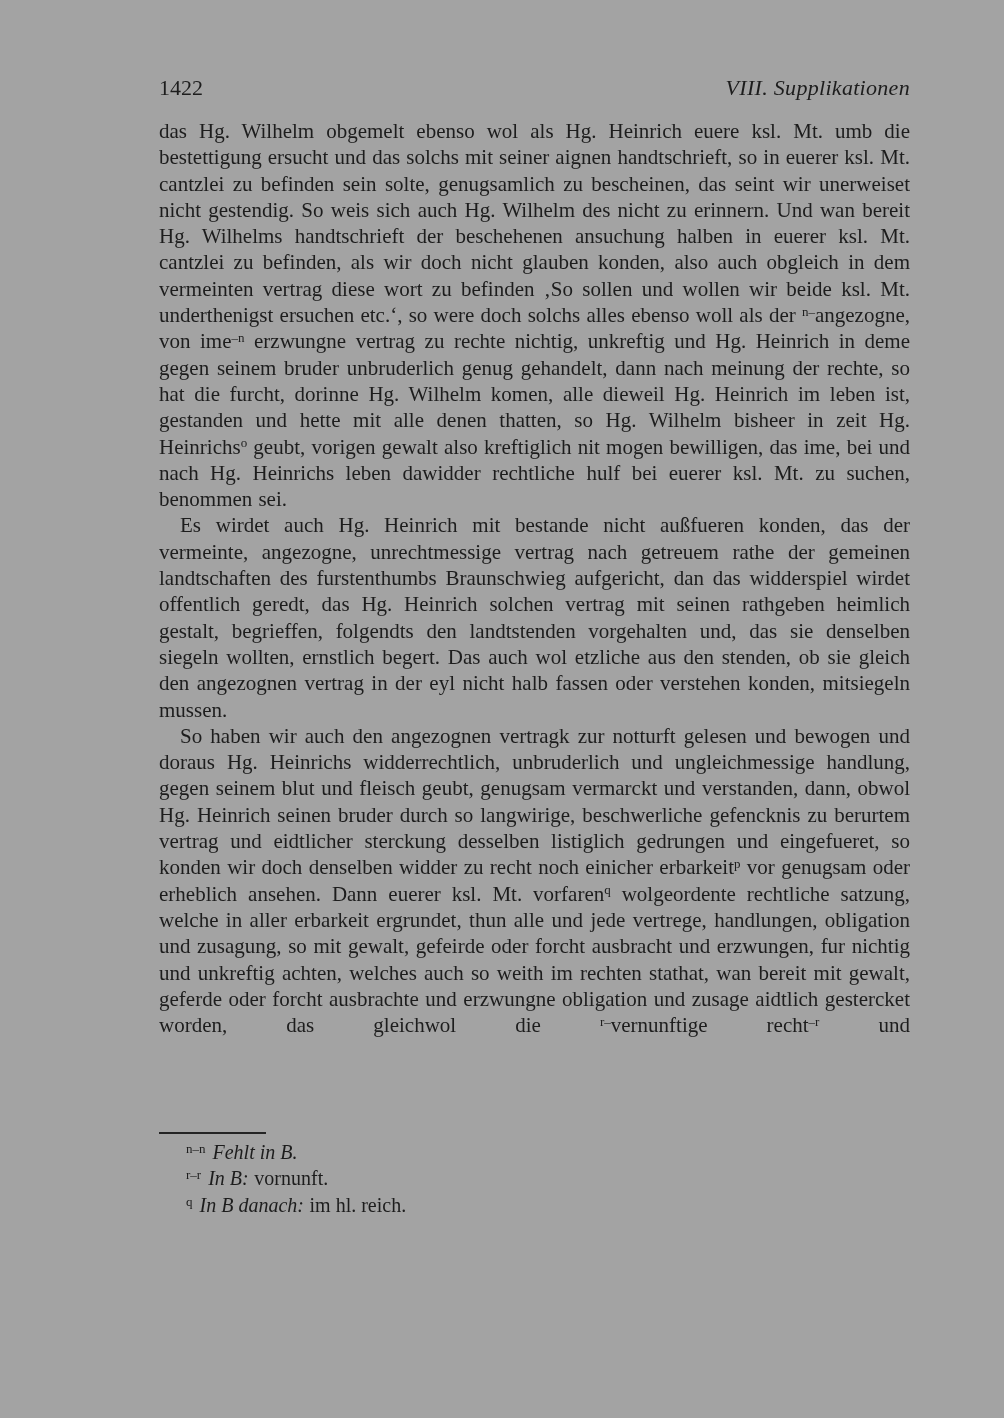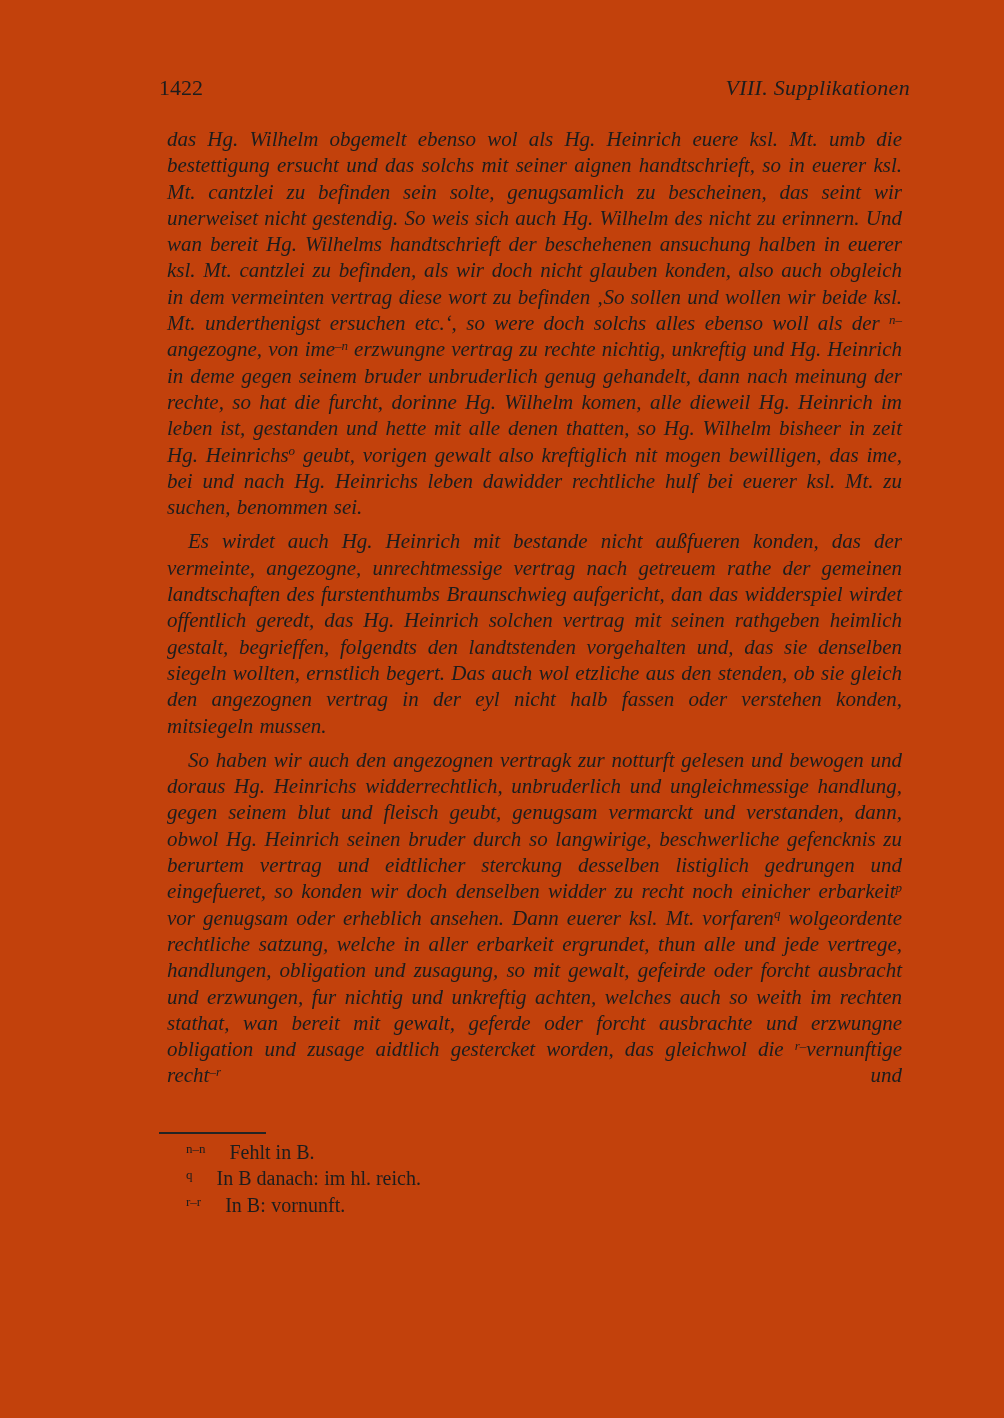--- a/index.html
+++ b/index.html
@@ -4,21 +4,21 @@
 <style>
   html, body {
     margin: 0;
     padding: 0;
     background: #ffffff;
   }
   .page {
     position: relative;
     width: 1004px;
     height: 1418px;
-    background: #c2410c;
+    background: #a3a3a3;
     color: #1d1d1d;
     font-family: "Liberation Serif", "DejaVu Serif", serif;
     overflow: hidden;
   }
   .running-header {
     position: absolute;
     top: 74px;
     left: 159px;
     width: 751px;
     height: 28px;
@@ -38,25 +38,24 @@
   }
   .body-text {
     position: absolute;
     top: 118px;
     left: 159px;
     width: 751px;
     font-size: 21px;
     line-height: 26.3px;
   }
   p.para {
-    margin: 8px;
+    margin: 0;
     padding: 0;
     text-align: justify;
     word-spacing: 0.04em;
-    font-style: italic;
   }
   p.para.indent { text-indent: 21px; }
   p.para.continues { text-align-last: justify; }
   .body-text sup, .footnotes sup {
     font-size: 13px;
     line-height: 0;
     vertical-align: baseline;
     position: relative;
     top: -0.48em;
     letter-spacing: 0;
@@ -72,22 +71,22 @@
     border: none;
     border-top: 2px solid #242424;
     margin: 0 0 5px 0;
   }
   .footnote {
     font-size: 20px;
     line-height: 26.4px;
     padding-left: 27px;
     text-align: left;
   }
-  .footnote sup { margin-right: 24px; }
-  .fn-italic { }
+  .footnote sup { margin-right: 7px; }
+  .fn-italic { font-style: italic; }
   .fn-roman { margin-left: 0.28em; }
 </style>
 </head>
 <body>
 
 <div class="page">
 
   <div class="running-header">
     <span class="page-number">1422</span>
     <span class="running-head">VIII. Supplikationen</span>
@@ -96,18 +95,18 @@
   <div class="body-text">
       <p class="para"><span>das Hg. Wilhelm obgemelt ebenso wol als Hg. Heinrich euere ksl. Mt. umb die bestettigung ersucht und das solchs mit seiner aignen handtschrieft, so in euerer ksl. Mt. cantzlei zu befinden sein solte, genugsamlich zu bescheinen, das seint wir unerweiset nicht gestendig. So weis sich auch Hg. Wilhelm des nicht zu erinnern. Und wan bereit Hg. Wilhelms handtschrieft der beschehenen ansuchung halben in euerer ksl. Mt. cantzlei zu befinden, als wir doch nicht glauben konden, also auch obgleich in dem vermeinten vertrag diese wort zu befinden ‚So sollen und wollen wir beide ksl. Mt. underthenigst ersuchen etc.‘, so were doch solchs alles ebenso woll als der </span><sup>n–</sup><span>angezogne, von ime</span><sup>–n</sup><span> erzwungne vertrag zu rechte nichtig, unkreftig und Hg. Heinrich in deme gegen seinem bruder unbruderlich genug gehandelt, dann nach meinung der rechte, so hat die furcht, dorinne Hg. Wilhelm komen, alle dieweil Hg. Heinrich im leben ist, gestanden und hette mit alle denen thatten, so Hg. Wilhelm bisheer in zeit Hg. Heinrichs</span><sup>o</sup><span> geubt, vorigen gewalt also kreftiglich nit mogen bewilligen, das ime, bei und nach Hg. Heinrichs leben dawidder rechtliche hulf bei euerer ksl. Mt. zu suchen, benommen sei.</span></p>
       <p class="para indent"><span>Es wirdet auch Hg. Heinrich mit bestande nicht außfueren konden, das der vermeinte, angezogne, unrechtmessige vertrag nach getreuem rathe der gemeinen landtschaften des furstenthumbs Braunschwieg aufgericht, dan das widderspiel wirdet offentlich geredt, das Hg. Heinrich solchen vertrag mit seinen rathgeben heimlich gestalt, begrieffen, folgendts den landtstenden vorgehalten und, das sie denselben siegeln wollten, ernstlich begert. Das auch wol etzliche aus den stenden, ob sie gleich den angezognen vertrag in der eyl nicht halb fassen oder verstehen konden, mitsiegeln mussen.</span></p>
       <p class="para indent continues"><span>So haben wir auch den angezognen vertragk zur notturft gelesen und bewogen und doraus Hg. Heinrichs widderrechtlich, unbruderlich und ungleichmessige handlung, gegen seinem blut und fleisch geubt, genugsam vermarckt und verstanden, dann, obwol Hg. Heinrich seinen bruder durch so langwirige, beschwerliche gefencknis zu berurtem vertrag und eidtlicher sterckung desselben listiglich gedrungen und eingefueret, so konden wir doch denselben widder zu recht noch einicher erbarkeit</span><sup>p</sup><span> vor genugsam oder erheblich ansehen. Dann euerer ksl. Mt. vorfaren</span><sup>q</sup><span> wolgeordente rechtliche satzung, welche in aller erbarkeit ergrundet, thun alle und jede vertrege, handlungen, obligation und zusagung, so mit gewalt, gefeirde oder forcht ausbracht und erzwungen, fur nichtig und unkreftig achten, welches auch so weith im rechten stathat, wan bereit mit gewalt, geferde oder forcht ausbrachte und erzwungne obligation und zusage aidtlich gestercket worden, das gleichwol die </span><sup>r–</sup><span>vernunftige recht</span><sup>–r</sup><span> und</span></p>
     </div>
 
   <div class="footnotes">
     <hr class="footnote-separator">
     <div>
         <div class="footnote"><sup>n–n</sup><span class="fn-italic">Fehlt in B.</span></div>
+        <div class="footnote"><sup>r–r</sup><span class="fn-italic">In B:</span><span class="fn-roman">vornunft.</span></div>
         <div class="footnote"><sup>q</sup><span class="fn-italic">In B danach:</span><span class="fn-roman">im hl. reich.</span></div>
-        <div class="footnote"><sup>r–r</sup><span class="fn-italic">In B:</span><span class="fn-roman">vornunft.</span></div>
       </div>
   </div>
 
 </div>
 
 </body></html>

